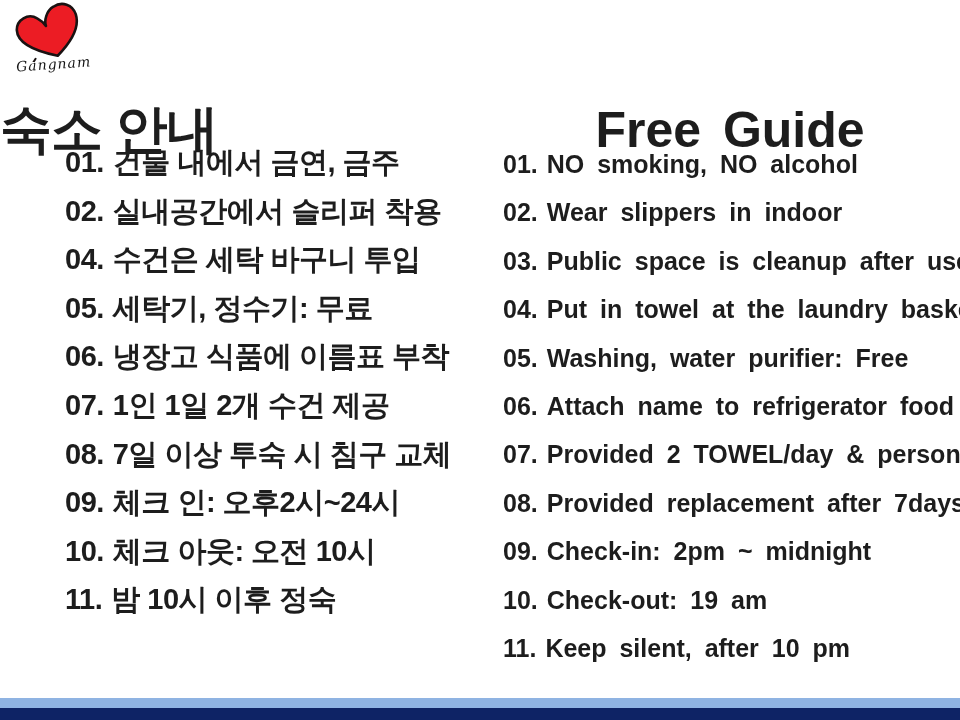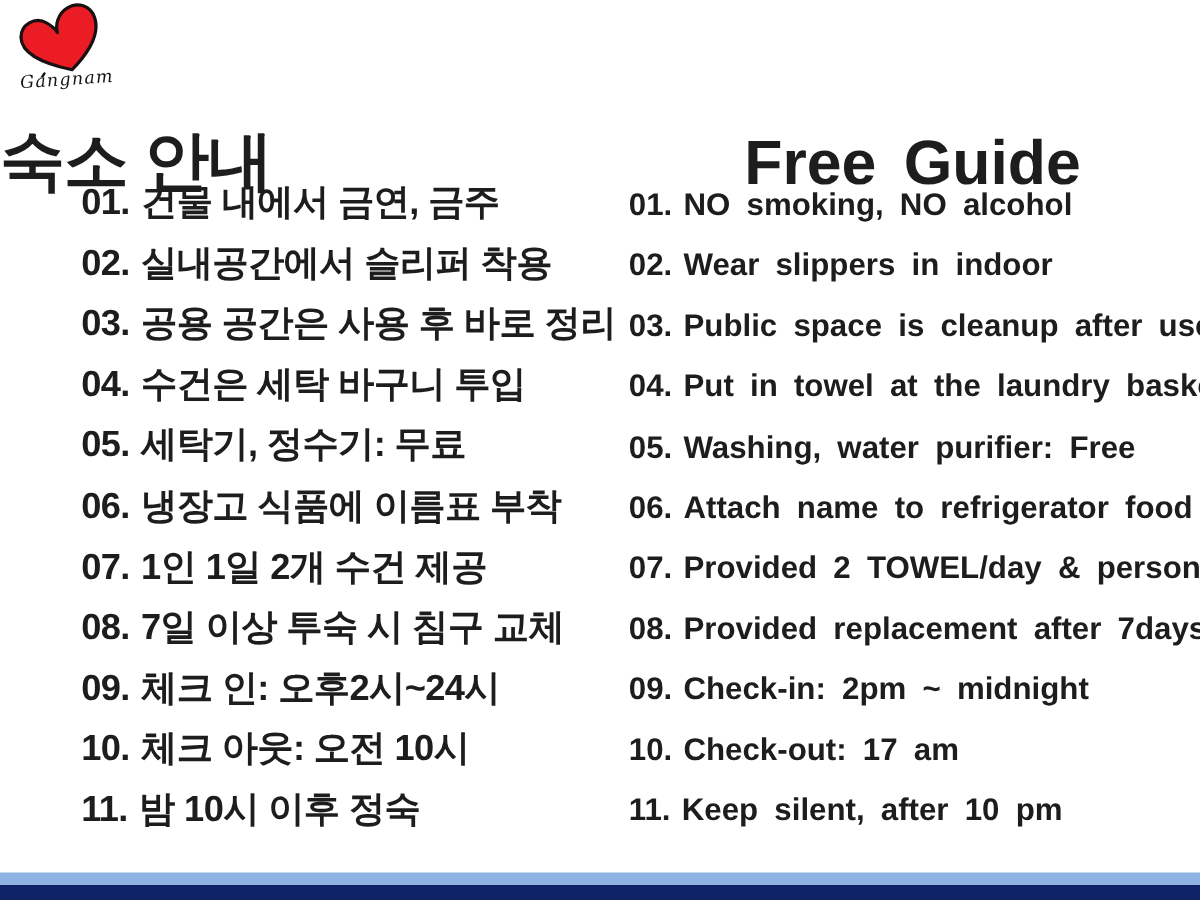--- a/index.html
+++ b/index.html
@@ -62,41 +62,40 @@
     </svg>
     <span class="brand-script">Gangnam</span>
   </div>
 
   <h1 class="title-kr">숙소 안내</h1>
   <h1 class="title-en">Free Guide</h1>
 
   <ul class="list list-kr">
     <li class="row"><span class="num">01.</span><span>건물 내에서 금연, 금주</span></li>
     <li class="row"><span class="num">02.</span><span>실내공간에서 슬리퍼 착용</span></li>
-    <li class="row"><span class="num">03.</span><span>공용 공간은 사용 후 바로 정리</span></li>
     <li class="row"><span class="num">04.</span><span>수건은 세탁 바구니 투입</span></li>
     <li class="row"><span class="num">05.</span><span>세탁기, 정수기: 무료</span></li>
     <li class="row"><span class="num">06.</span><span>냉장고 식품에 이름표 부착</span></li>
     <li class="row"><span class="num">07.</span><span>1인 1일 2개 수건 제공</span></li>
     <li class="row"><span class="num">08.</span><span>7일 이상 투숙 시 침구 교체</span></li>
     <li class="row"><span class="num">09.</span><span>체크 인: 오후2시~24시</span></li>
     <li class="row"><span class="num">10.</span><span>체크 아웃: 오전 10시</span></li>
     <li class="row"><span class="num">11.</span><span>밤 10시 이후 정숙</span></li>
   </ul>
 
   <ul class="list list-en">
     <li class="row"><span class="num">01.</span><span>NO smoking, NO alcohol</span></li>
     <li class="row"><span class="num">02.</span><span>Wear slippers in indoor</span></li>
     <li class="row"><span class="num">03.</span><span>Public space is cleanup after use</span></li>
     <li class="row"><span class="num">04.</span><span>Put in towel at the laundry basket</span></li>
     <li class="row"><span class="num">05.</span><span>Washing, water purifier: Free</span></li>
     <li class="row"><span class="num">06.</span><span>Attach name to refrigerator food</span></li>
     <li class="row"><span class="num">07.</span><span>Provided 2 TOWEL/day &amp; person</span></li>
     <li class="row"><span class="num">08.</span><span>Provided replacement after 7days</span></li>
     <li class="row"><span class="num">09.</span><span>Check-in: 2pm ~ midnight</span></li>
-    <li class="row"><span class="num">10.</span><span>Check-out: 17 am</span></li>
+    <li class="row"><span class="num">10.</span><span>Check-out: 19 am</span></li>
     <li class="row"><span class="num">11.</span><span>Keep silent, after 10 pm</span></li>
   </ul>
 
   <div class="bar-light"></div>
   <div class="bar-dark"></div>
 
 </div>
 
 </body></html>

